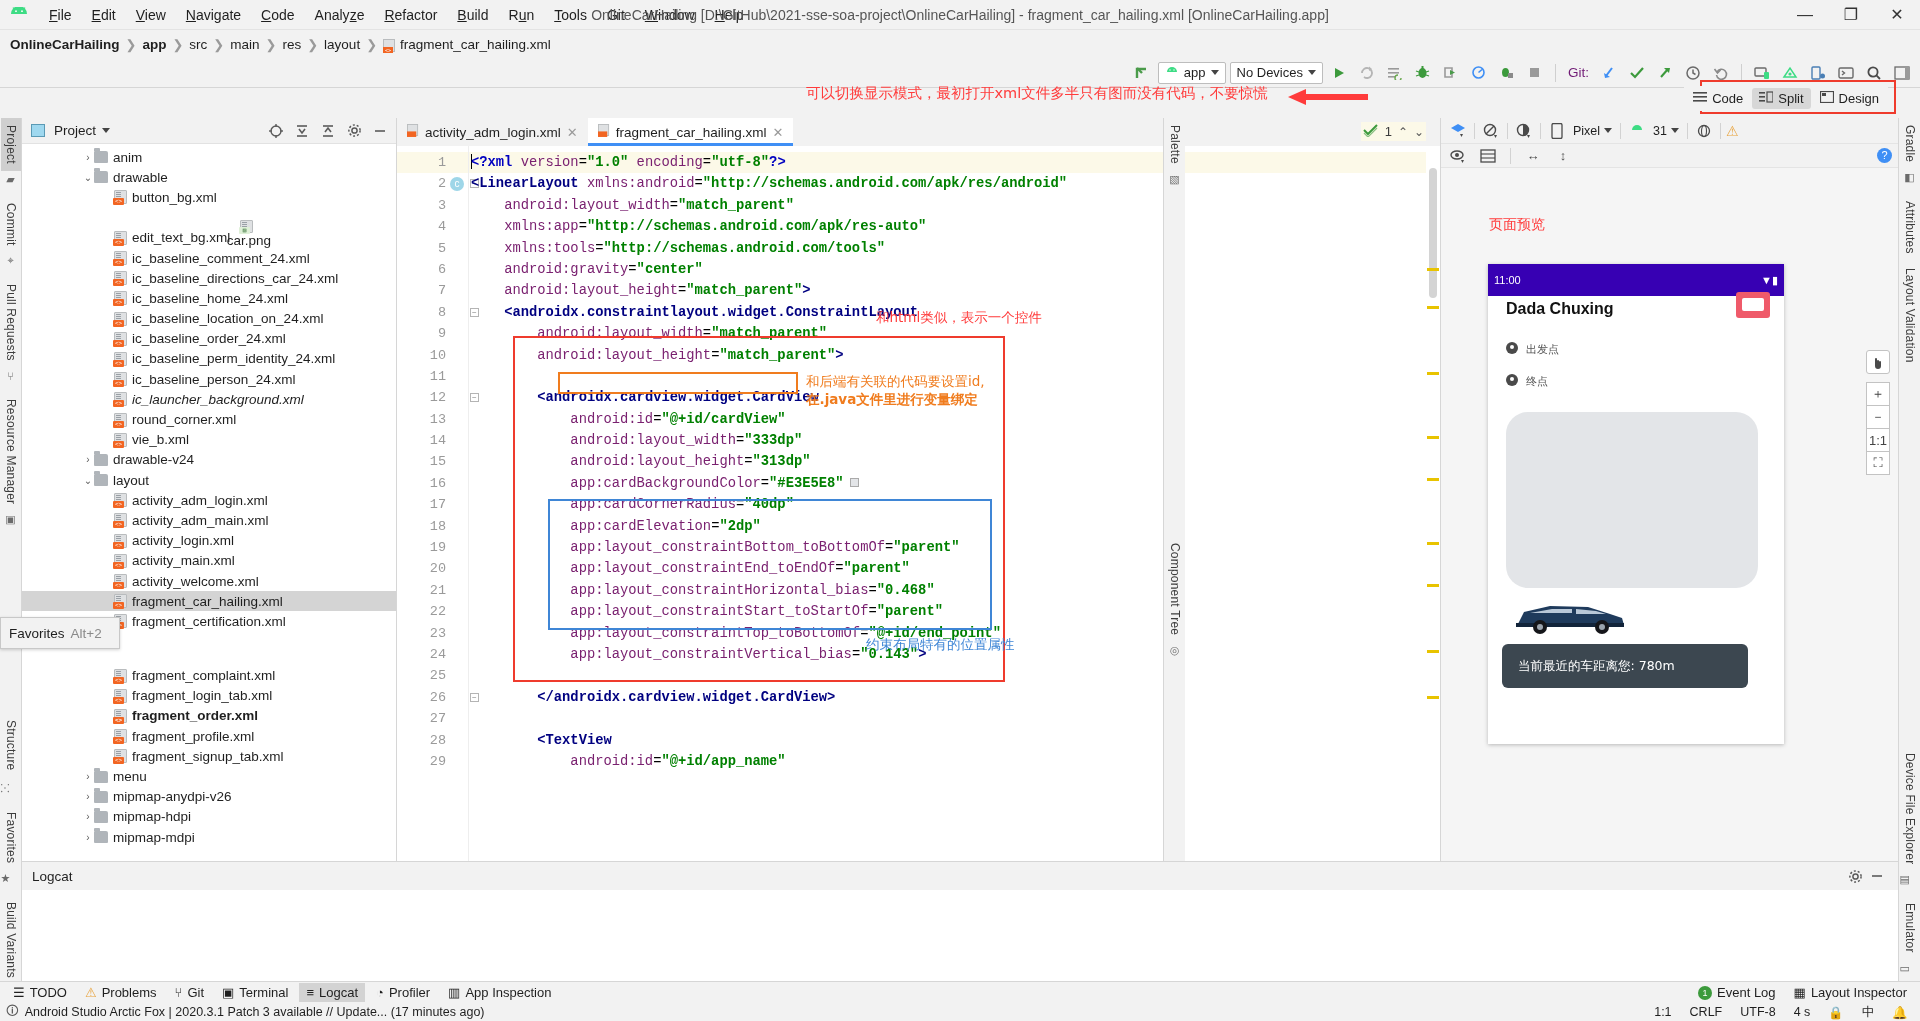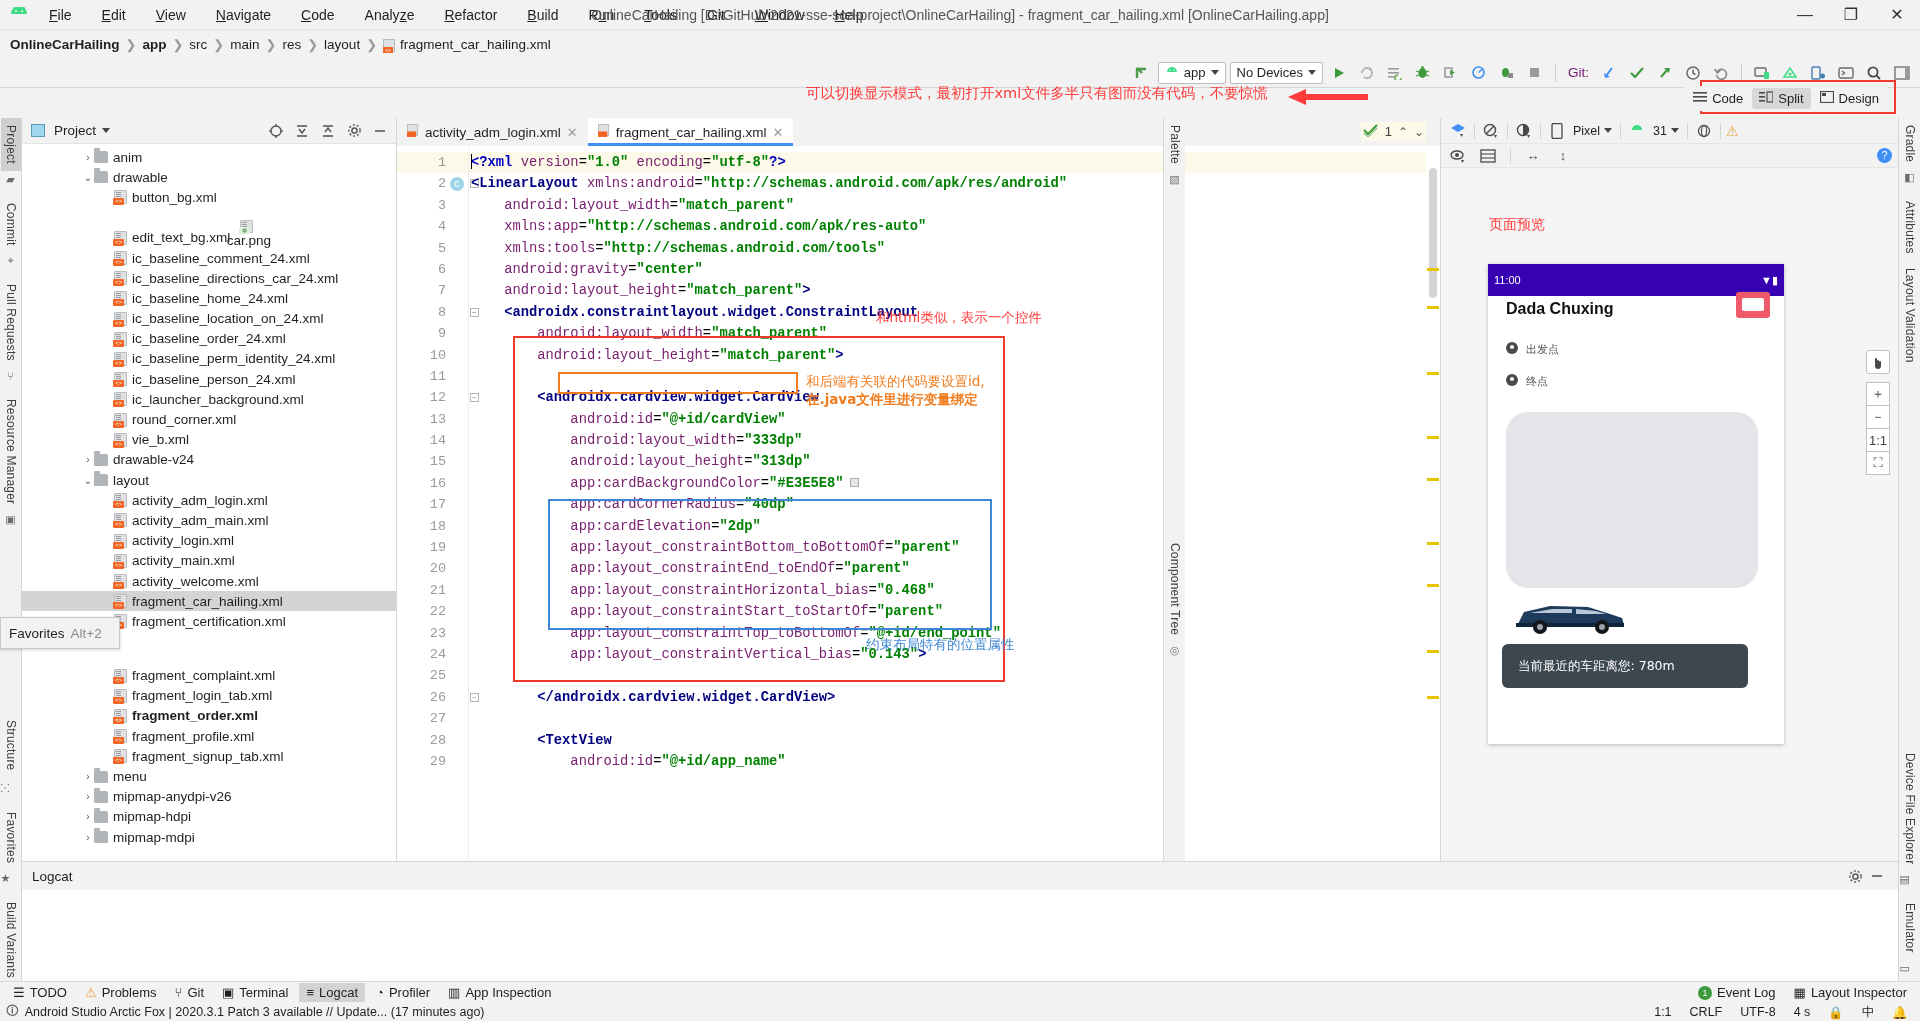--- a/index.html
+++ b/index.html
@@ -12,21 +12,21 @@
   }
   .app { position:relative; width:1920px; height:1021px; }
 
   
   .titlebar {
     height:30px; display:flex; align-items:center;
     background:#f2f2f2; border-bottom:1px solid #e3e3e3;
     padding-left:8px; position:relative;
   }
   .droid-logo { width:22px; height:16px; position:relative; margin-right:10px;}
-  .menu-list { display:flex; align-items:center; gap:12px; }
+  .menu-list { display:flex; align-items:center; gap:2px; }
   .menu-item { padding:3px 9px; font-size:14px; color:#1f1f1f; cursor:default; }
   .menu-item u { text-decoration:underline; }
   .win-title {
     position:absolute; left:0; right:0; text-align:center;
     font-size:14px; color:#555; pointer-events:none;
   }
   .win-ctrls { margin-left:auto; display:flex; align-items:center; z-index:2;}
   .win-btn { width:46px; height:30px; display:flex; align-items:center; justify-content:center;
              font-size:16px; color:#333; }
 
@@ -620,21 +620,21 @@
           <span class="nlabel">ic_baseline_perm_identity_24.xml</span>
         </div>
         <div class="node" style="padding-left: 80px;">
           <span class="arrow"></span>
           <span class="file-ico">
             <span class="pg"></span>
             <span class="tag">&lt;&gt;</span>
           </span>
           <span class="nlabel">ic_baseline_person_24.xml</span>
         </div>
-        <div class="node" style="padding-left: 80px;">
+        <div class="node" style="padding-left: 80px; font-style: italic;">
           <span class="arrow"></span>
           <span class="file-ico">
             <span class="pg"></span>
             <span class="tag">&lt;&gt;</span>
           </span>
           <span class="nlabel">ic_launcher_background.xml</span>
         </div>
         <div class="node" style="padding-left: 80px;">
           <span class="arrow"></span>
           <span class="file-ico">

